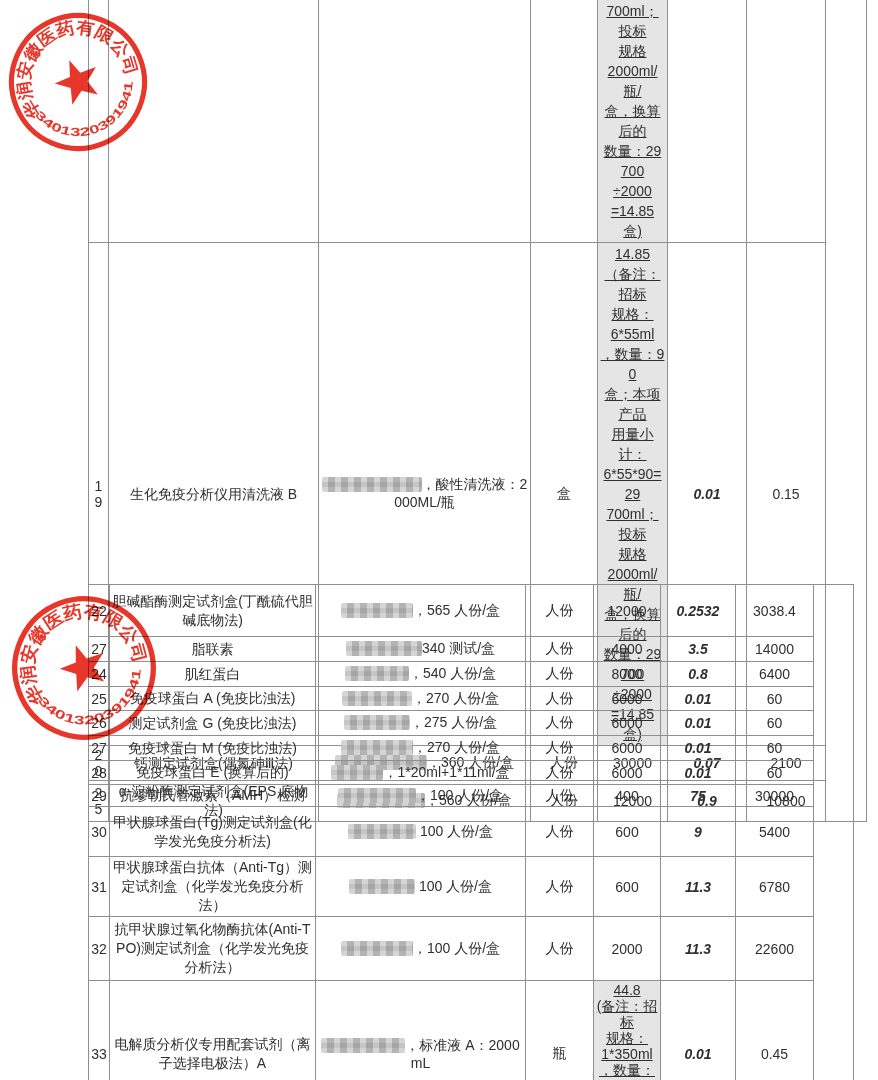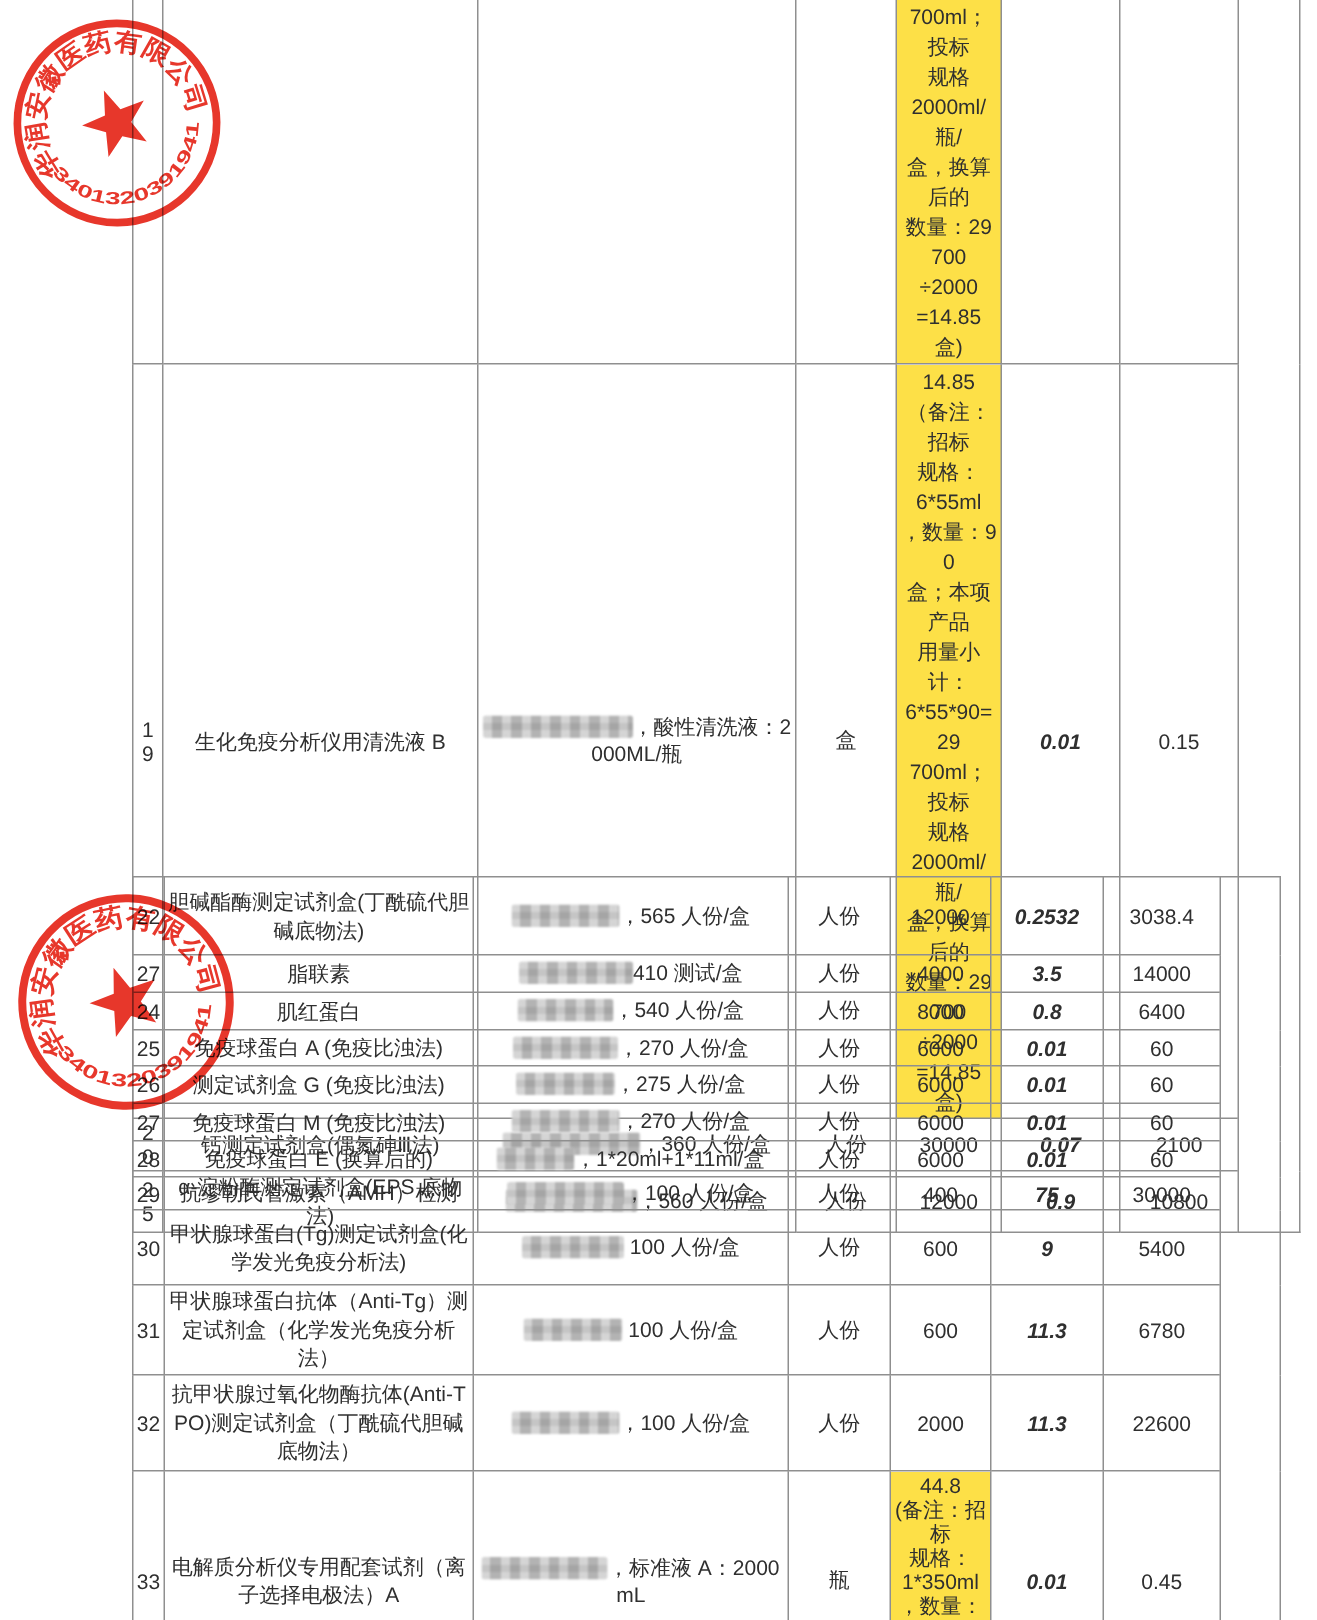--- a/index.html
+++ b/index.html
@@ -9,22 +9,22 @@
   }
   table.t { border-collapse:collapse; table-layout:fixed; position:absolute; }
   table.t td {
     border:1px solid #8f8f8f; font-size:14px; color:#2f2f2f;
     text-align:center; vertical-align:middle; padding:1px 2px; overflow:hidden;
     word-break:break-all;
   }
   table.t tr.cut td { border-top:none; }
   td.name { text-align:left; padding:1px 5px; line-height:19px; }
   td.hl {
-    background:#fde047; white-space:pre-line; font-size:13px;
-    line-height:20px; padding:0 1px;
+    background:#e5e5e5; white-space:pre-line; font-size:13px;
+    line-height:20px; padding:0 1px;text-decoration:underline;
   }
   td.hl33 { line-height:16px; font-size:12.5px; vertical-align:top; padding-top:2px; }
   td.price { font-weight:bold; color:#1b1b1b;font-style:italic; }
   .redact {
     display:inline-block; height:15px; vertical-align:-3px; border-radius:2px;
     background-image:
       repeating-linear-gradient(0deg,#e3e3e3 0 5px,#d2d2d2 5px 10px),
       repeating-linear-gradient(90deg,#efefef 0 6px,#c9c9c9 6px 13px);
     background-blend-mode:multiply;
     filter:blur(0.7px);
@@ -127,21 +127,21 @@
       <td><span class="redact" style="width:72px"></span><span>，565 人份/盒</span></td>
       <td>人份</td>
       <td>12000</td>
       <td class="price">0.2532</td>
       <td>3038.4</td>
       <td rowspan="12"></td>
     </tr>
     <tr style="height:25px">
       <td>27</td>
       <td class="name">脂联素</td>
-      <td><span class="redact" style="width:76px"></span><span>410 测试/盒</span></td>
+      <td><span class="redact" style="width:76px"></span><span>340 测试/盒</span></td>
       <td>人份</td>
       <td>4000</td>
       <td class="price">3.5</td>
       <td>14000</td>
     </tr>
     <tr style="height:25px">
       <td>24</td>
       <td class="name">肌红蛋白</td>
       <td><span class="redact" style="width:64px"></span><span>，540 人份/盒</span></td>
       <td>人份</td>
@@ -207,21 +207,21 @@
       <td>31</td>
       <td class="name">甲状腺球蛋白抗体（Anti-Tg）测定试剂盒（化学发光免疫分析法）</td>
       <td><span class="redact" style="width:66px"></span> <span>100 人份/盒</span></td>
       <td>人份</td>
       <td>600</td>
       <td class="price">11.3</td>
       <td>6780</td>
     </tr>
     <tr style="height:64px">
       <td>32</td>
-      <td class="name">抗甲状腺过氧化物酶抗体(Anti-TPO)测定试剂盒（丁酰硫代胆碱底物法）</td>
+      <td class="name">抗甲状腺过氧化物酶抗体(Anti-TPO)测定试剂盒（化学发光免疫分析法）</td>
       <td><span class="redact" style="width:72px"></span><span>，100 人份/盒</span></td>
       <td>人份</td>
       <td>2000</td>
       <td class="price">11.3</td>
       <td>22600</td>
     </tr>
     <tr style="height:96px">
       <td>33</td>
       <td class="name">电解质分析仪专用配套试剂（离子选择电极法）A</td>
       <td><span class="redact" style="width:84px"></span><span>，标准液 A：2000mL</span></td>

